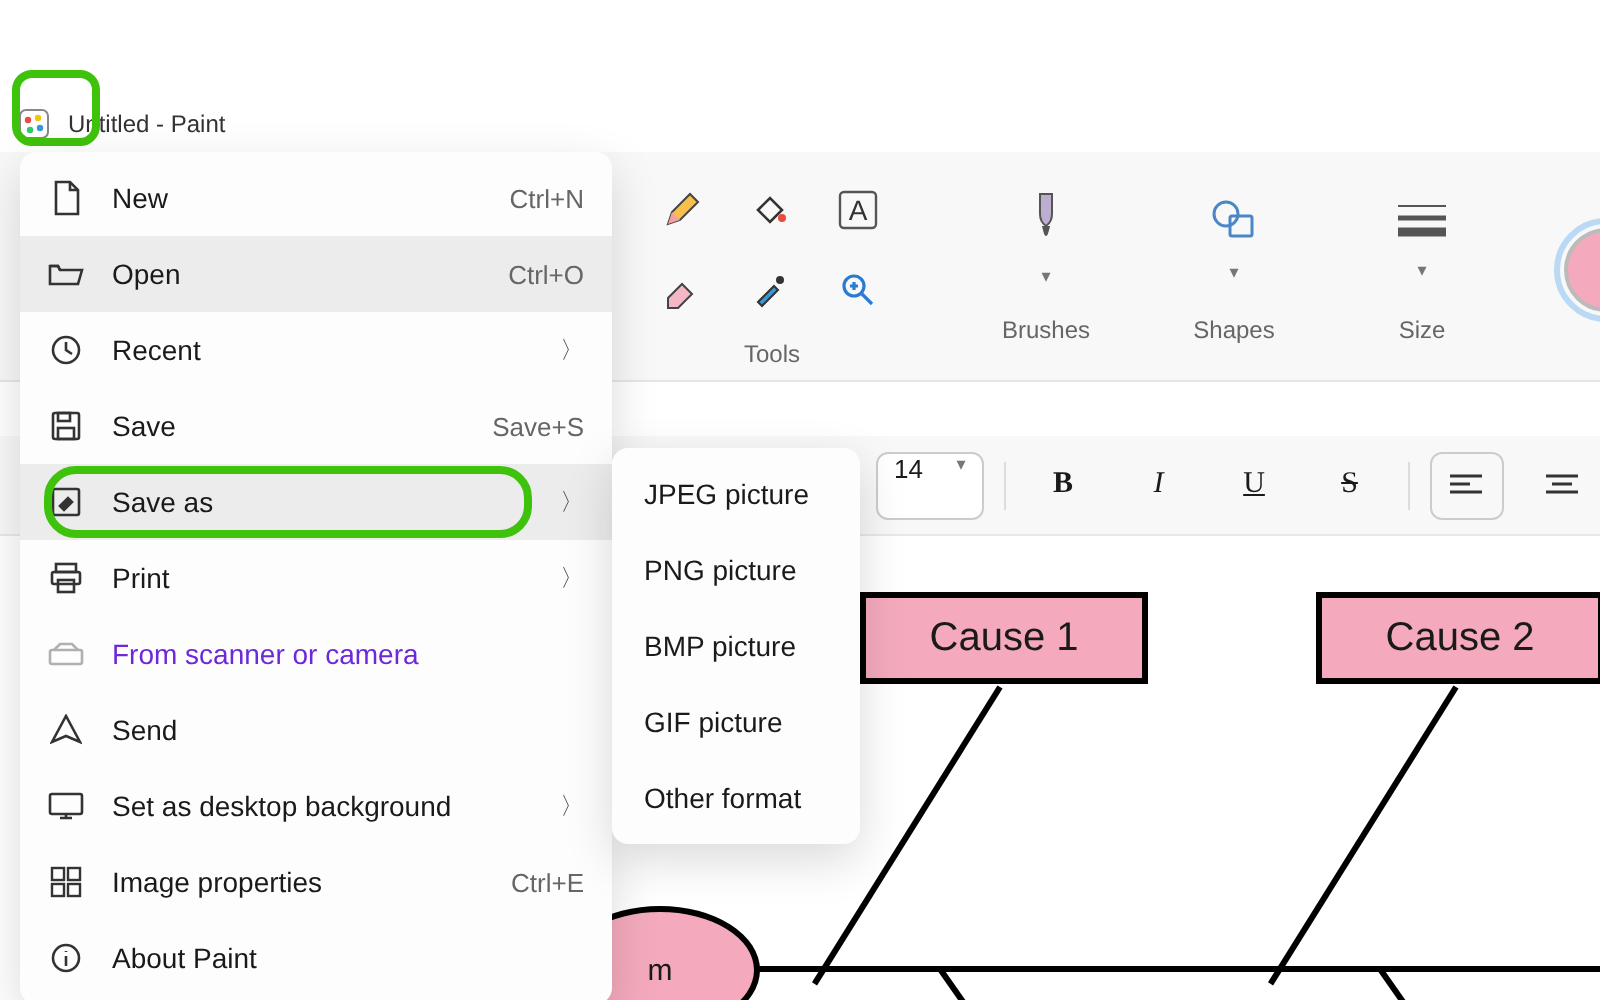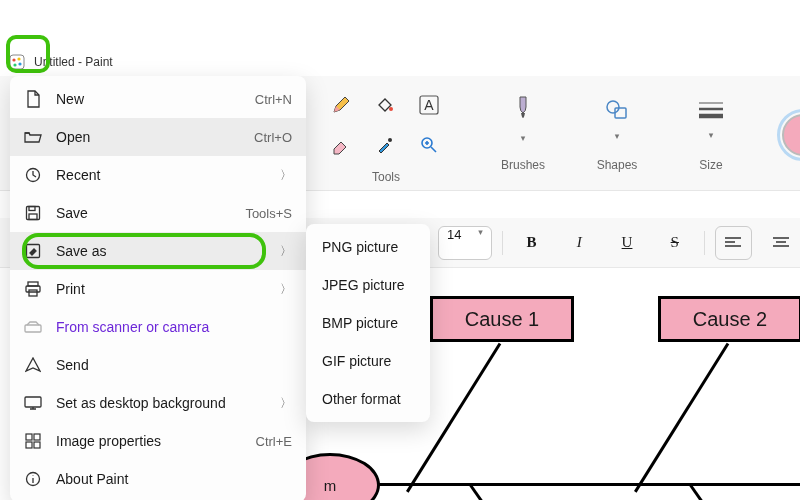--- a/index.html
+++ b/index.html
@@ -269,21 +269,21 @@
   </div>
   <div class="dd-item">
     <span class="dd-icon">
         <svg width="16" height="16" viewBox="0 0 16 16" fill="none" stroke="#333" stroke-width="1.3">
           <rect x="1.5" y="1.5" width="13" height="13" rx="1"></rect>
           <rect x="4" y="1.5" width="6" height="4"></rect>
           <rect x="4" y="9" width="8" height="5.5"></rect>
         </svg>
       </span>
     <span class="dd-label">Save</span>
-    <span class="dd-shortcut">Tools+S</span>
+    <span class="dd-shortcut">Save+S</span>
   </div>
   <div class="dd-item hover">
     <div class="saveas-highlight"></div>
     <span class="dd-icon">
         <svg width="16" height="16" viewBox="0 0 16 16" fill="none" stroke="#333" stroke-width="1.3">
           <rect x="1.5" y="1.5" width="13" height="13" rx="1"></rect>
           <path d="M5 10 L9 6 L11 8 L7 12 Z" fill="#333"></path>
         </svg>
       </span>
     <span class="dd-label">Save as</span>
@@ -345,26 +345,26 @@
           <circle cx="8" cy="8" r="6.5"></circle>
           <path d="M8 7 V12 M8 4.5 V5"></path>
         </svg>
       </span>
     <span class="dd-label">About Paint</span>
   </div>
 </div>
 
 <div class="submenu">
   <div class="sm-item">
+      <span>JPEG picture</span>
+    </div>
+  <div class="sm-item">
       <span>PNG picture</span>
     </div>
   <div class="sm-item">
-      <span>JPEG picture</span>
-    </div>
-  <div class="sm-item">
       <span>BMP picture</span>
     </div>
   <div class="sm-item">
       <span>GIF picture</span>
     </div>
   <div class="sm-item">
       <span>Other format</span>
     </div>
 </div>
 

